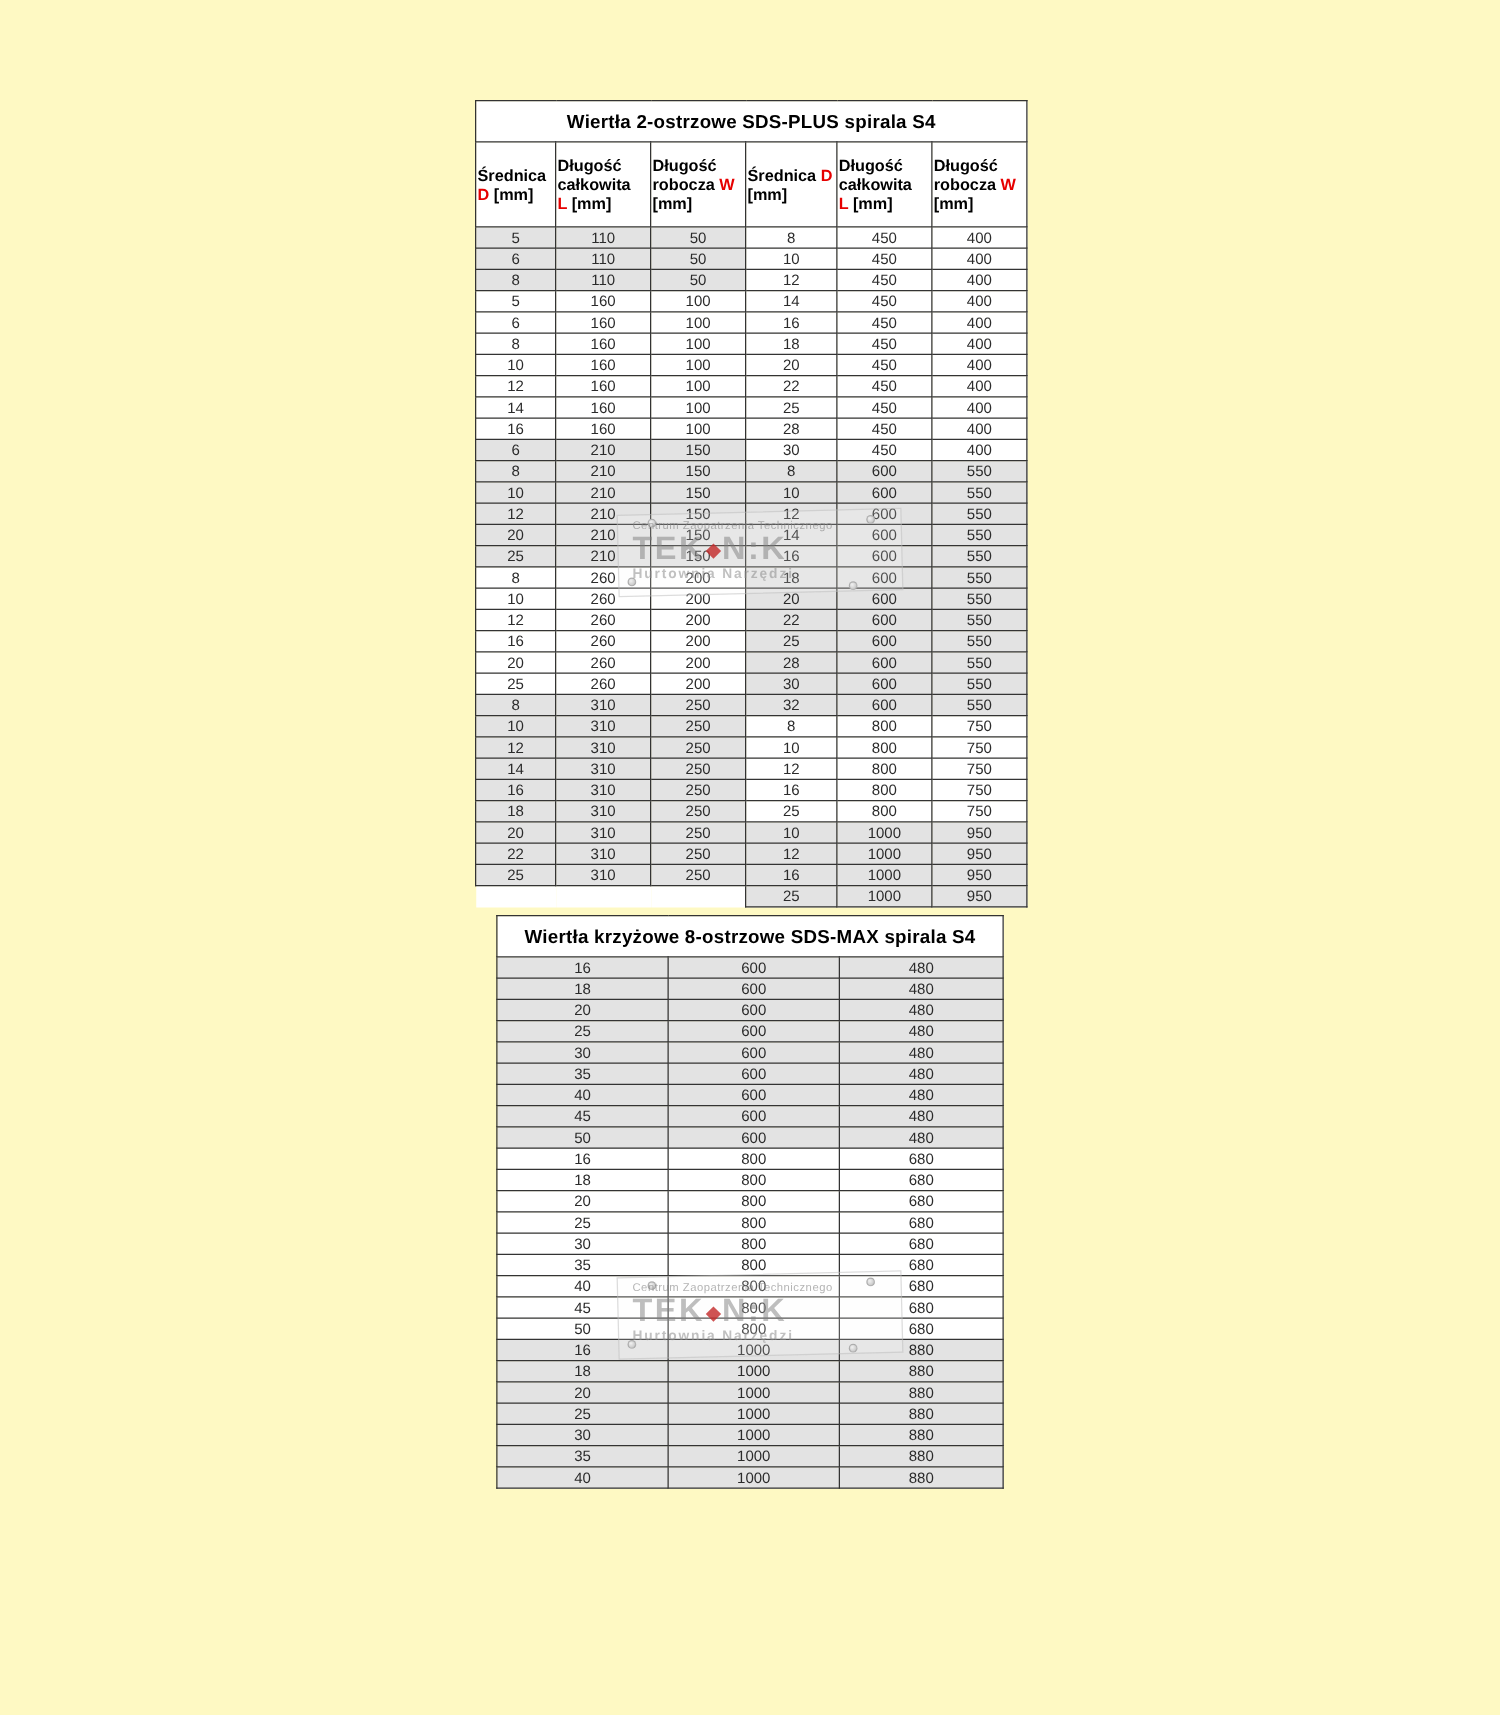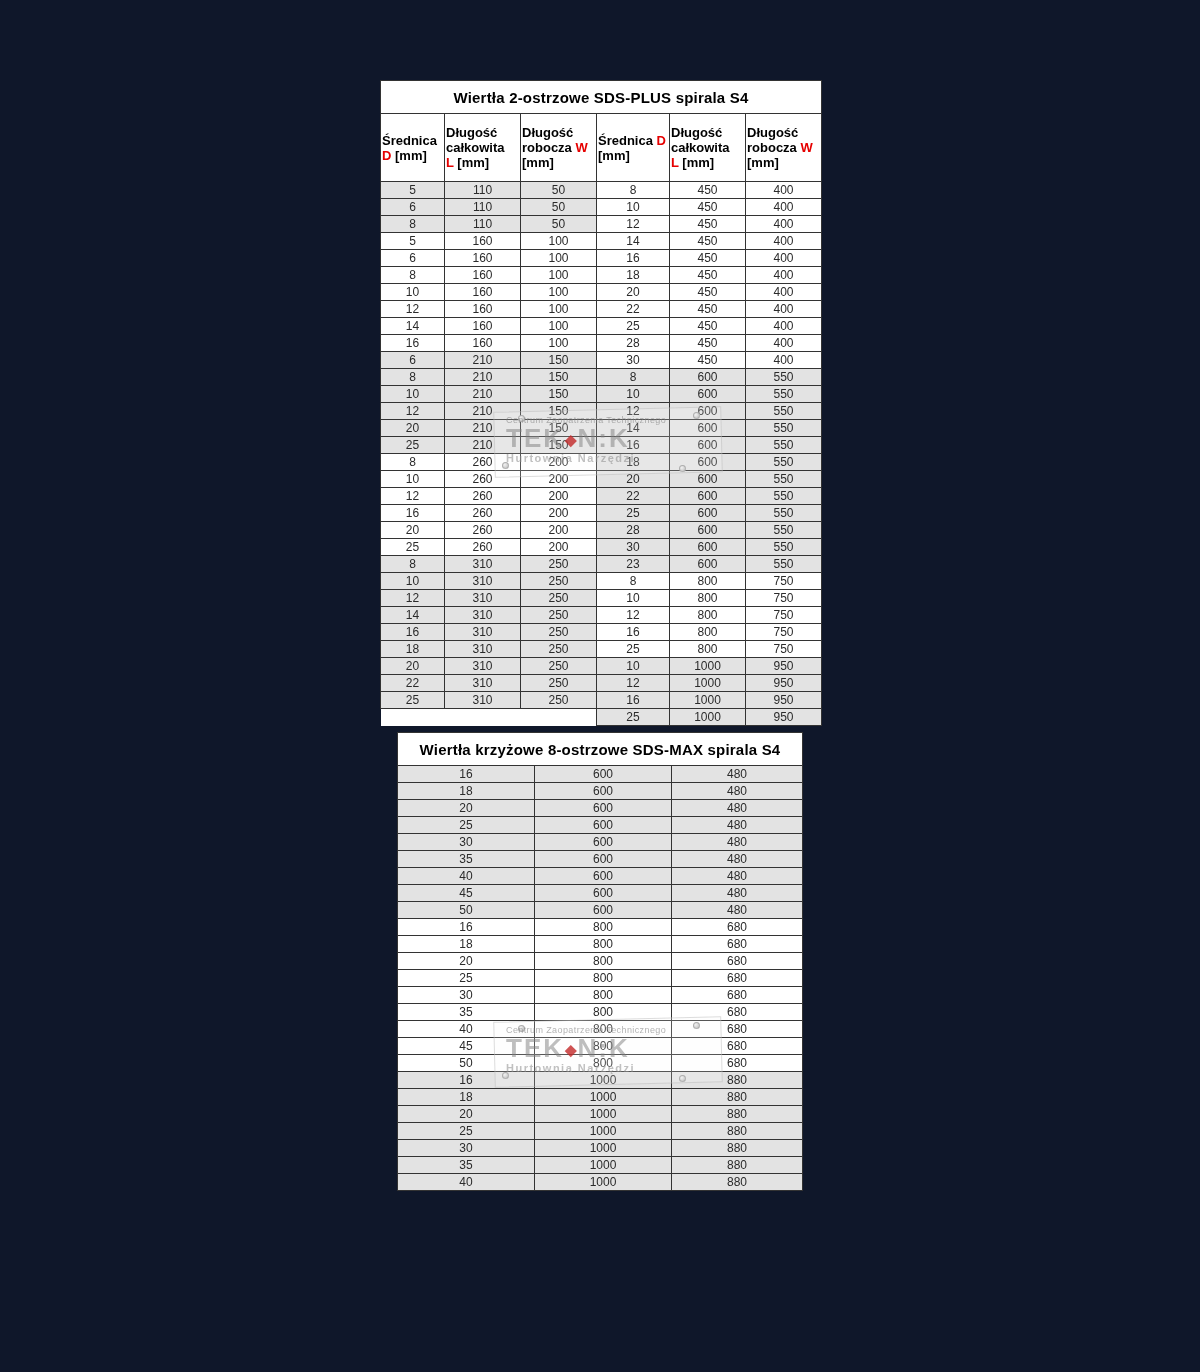--- a/index.html
+++ b/index.html
@@ -1,16 +1,16 @@
 <!DOCTYPE html>
 <html><head>
 <meta charset="utf-8">
 <style>
   html,body{margin:0;padding:0;}
-  .page{position:relative;width:1200px;height:1372px;background:#0f172a;overflow:hidden;
+  .page{position:relative;width:1200px;height:1372px;background:#fef9c3;overflow:hidden;
         font-family:"Liberation Sans",sans-serif;}
 
   .drill-table{position:absolute;border-collapse:collapse;table-layout:fixed;}
   .drill-table th,.drill-table td{border:1px solid #333333;}
 
   .title-cell{height:30px;font-size:15px;font-weight:bold;text-align:center;
               color:#000;background:#fff;letter-spacing:.2px;}
 
   .hcell{font-size:13px;font-weight:bold;text-align:left;vertical-align:middle;
          line-height:15px;color:#000;background:#fff;padding:2px 1px;}
@@ -248,21 +248,21 @@
           <td>260</td>
           <td>200</td>
           <td class="g">30</td>
           <td class="g">600</td>
           <td class="g">550</td>
         </tr>
         <tr>
           <td class="g">8</td>
           <td class="g">310</td>
           <td class="g">250</td>
-          <td class="g">23</td>
+          <td class="g">32</td>
           <td class="g">600</td>
           <td class="g">550</td>
         </tr>
         <tr>
           <td class="g">10</td>
           <td class="g">310</td>
           <td class="g">250</td>
           <td>8</td>
           <td>800</td>
           <td>750</td>

